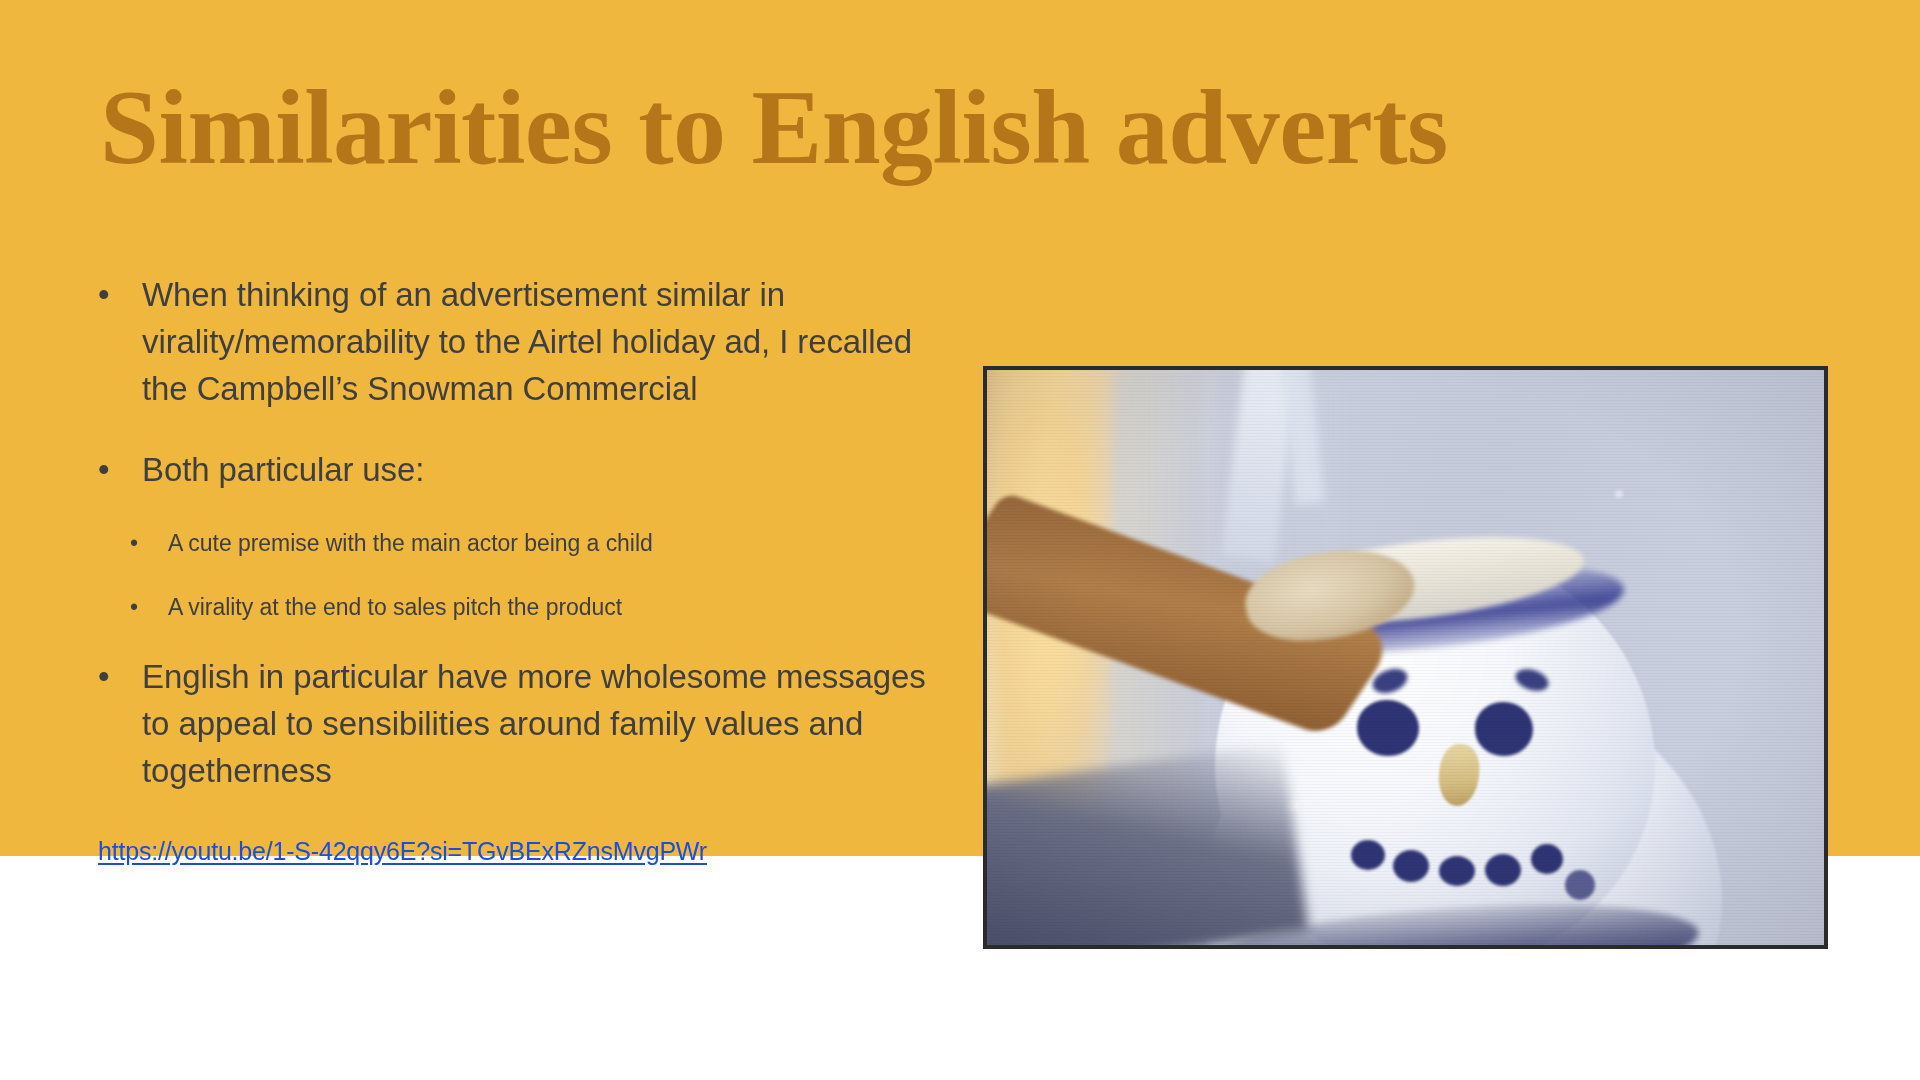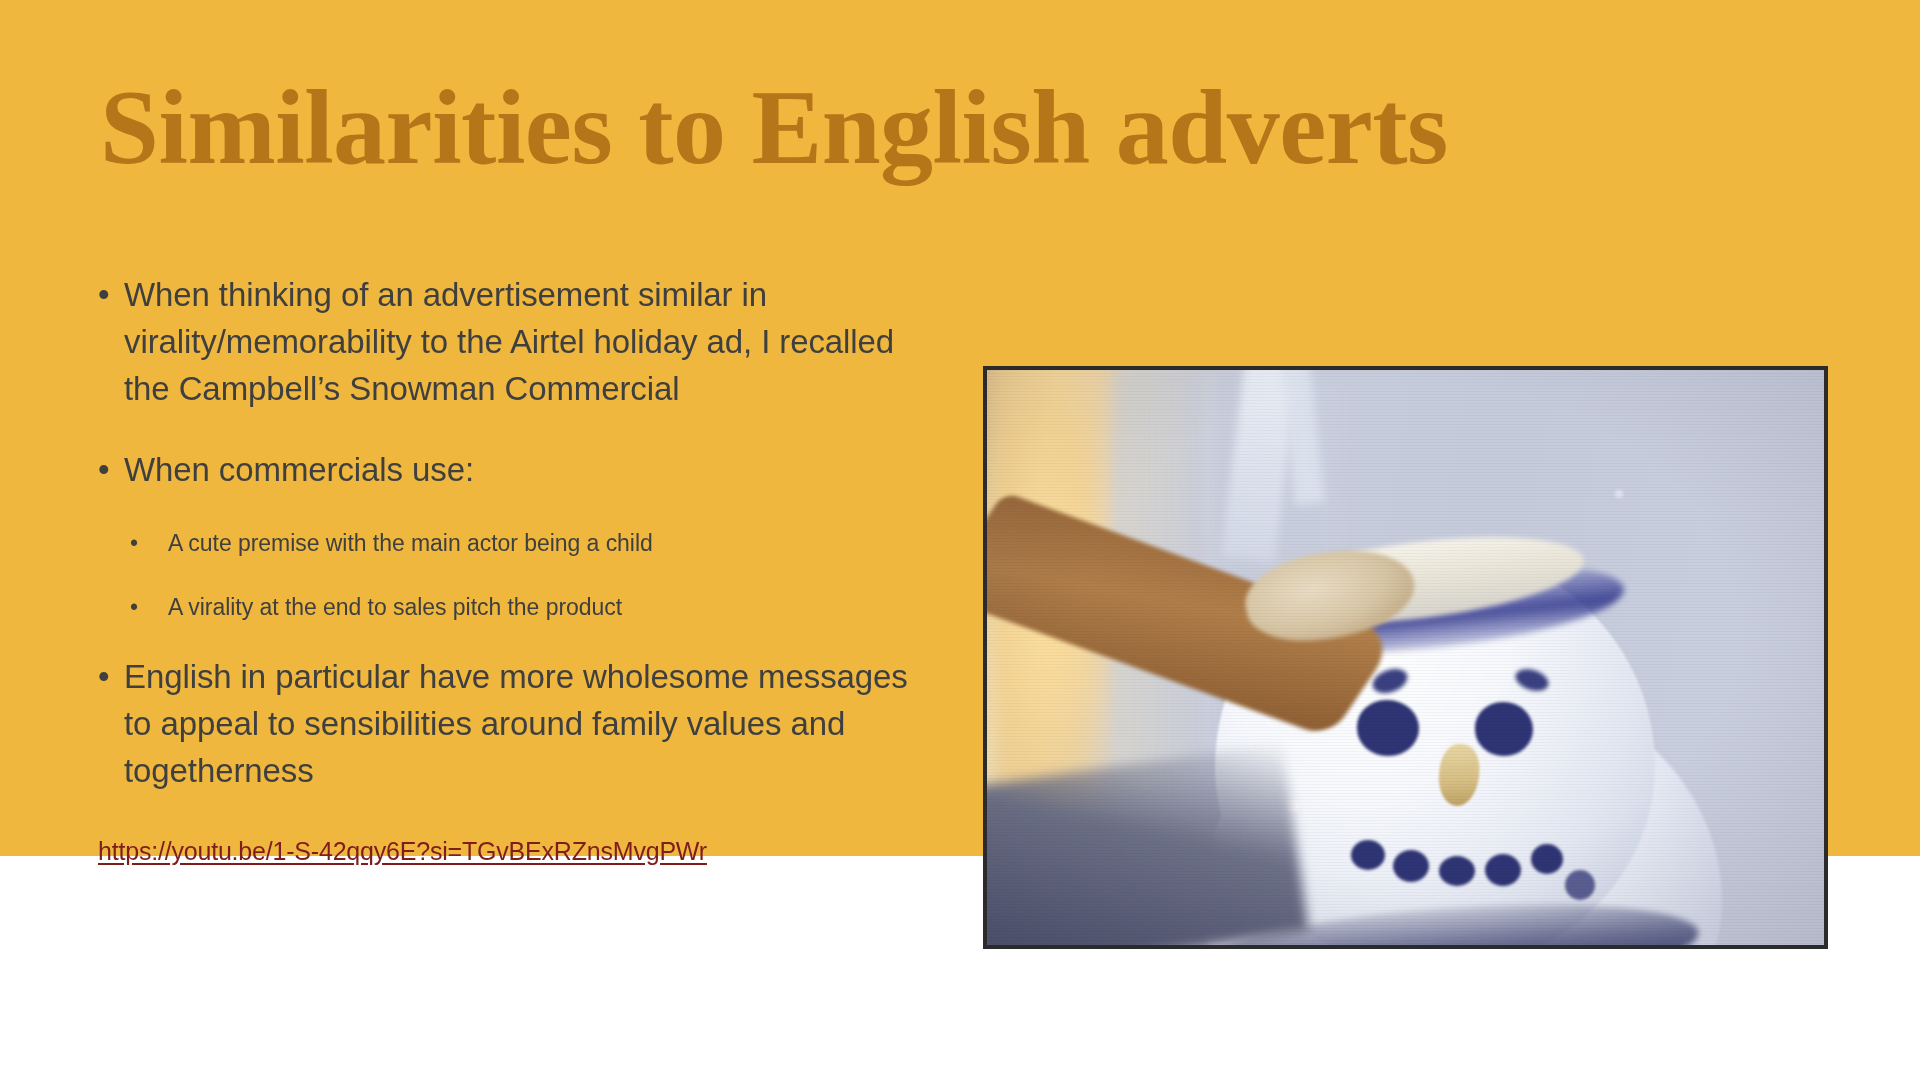--- a/index.html
+++ b/index.html
@@ -56,20 +56,21 @@
     margin-bottom: 34px;
   }
   .bullet-l1 .dot {
     flex: 0 0 auto;
     width: 26px;
     font-size: 33px;
     line-height: 1.42;
   }
   .bullet-l1 .txt {
     flex: 1 1 auto;
+    margin-left: 18px;
   }
 
   .sublist {
     margin: 0 0 28px 0;
     padding: 0;
   }
   .bullet-l2 {
     font-size: 23px;
     line-height: 1.45;
     letter-spacing: -0.05px;
@@ -85,21 +86,21 @@
   .bullet-l2 .txt {
     flex: 1 1 auto;
   }
 
   #link-row {
     margin-top: 40px;
   }
   #slide-link {
     font-size: 25px;
     line-height: 1.3;
-    color: #7f1d1d;
+    color: #1d4ed8;
     text-decoration: underline;
     text-underline-offset: 3px;
     letter-spacing: -0.2px;
     word-break: break-all;
     cursor: pointer;
   }
 
   
   #image-frame {
     position: absolute;
@@ -309,21 +310,21 @@
 
   <div id="body-column">
 
     <div class="bullet-row bullet-l1">
       <span class="dot">•</span>
       <span class="txt">When thinking of an advertisement similar in virality/memorability to the Airtel holiday ad, I recalled the Campbell’s Snowman Commercial</span>
     </div>
 
     <div class="bullet-row bullet-l1">
       <span class="dot">•</span>
-      <span class="txt">When commercials use:</span>
+      <span class="txt">Both particular use:</span>
     </div>
 
     <div class="sublist">
       <div class="bullet-row bullet-l2">
         <span class="dot">•</span>
         <span class="txt">A cute premise with the main actor being a child</span>
       </div>
       <div class="bullet-row bullet-l2">
         <span class="dot">•</span>
         <span class="txt">A virality at the end to sales pitch the product</span>

